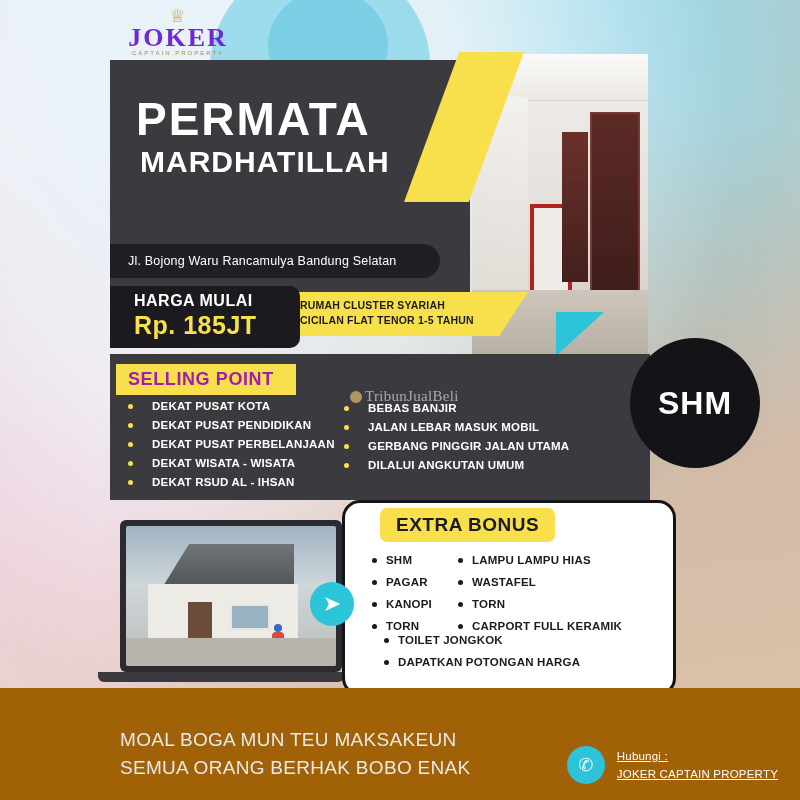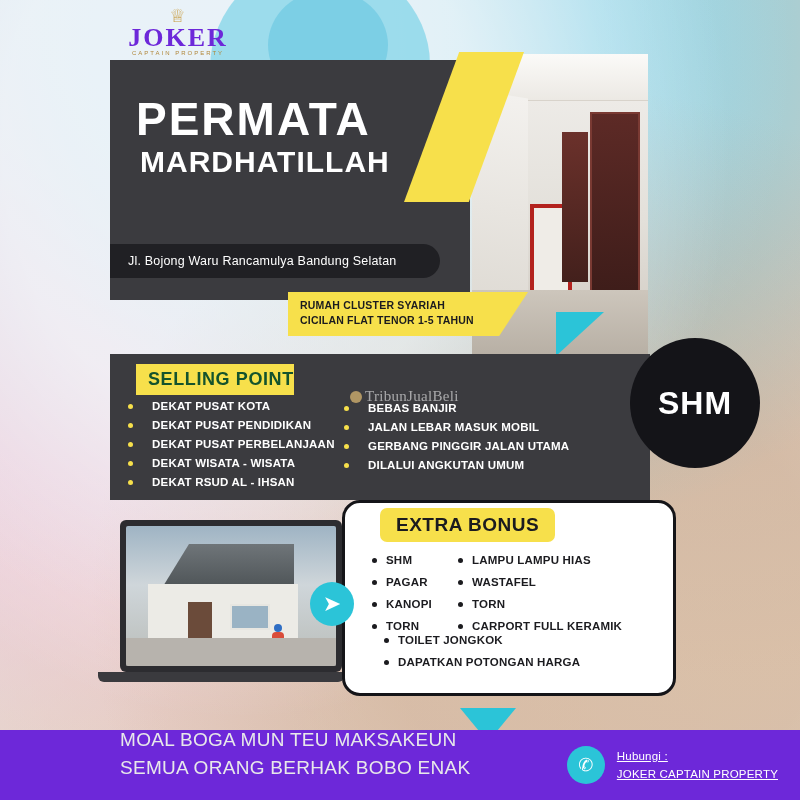--- a/index.html
+++ b/index.html
@@ -227,27 +227,27 @@
 
   
   .sp-panel {
     position: absolute;
     left: 110px; top: 354px;
     width: 540px; height: 146px;
     background: #3b3b3f;
   }
   .sp-title {
     position: absolute;
-    left: 136px; top: 364px;
+    left: 116px; top: 364px;
     background: #f7e04b;
-    color: #14532d;
+    color: #a21caf;
     font-size: 18px;
     font-weight: bold;
     letter-spacing: .6px;
-    padding: 5px 0 5px 12px;
+    padding: 5px 22px 5px 12px;
   }
   .sp-col {
     position: absolute;
     color: #ffffff;
     font-size: 11.5px;
     font-weight: bold;
     letter-spacing: .2px;
   }
   .sp-col-a { left: 128px; top: 400px; }
   .sp-col-b { left: 344px; top: 402px; }
@@ -444,22 +444,22 @@
     background: #1b1b1f;
   }
   .bonus-col-a { left: 262px; top: 54px; }
   .bonus-col-b { left: 348px; top: 54px; }
   .bonus-col-c { left: 274px; top: 134px; }
 
   
   .footer {
     position: absolute;
     left: 0; bottom: 0;
-    width: 800px; height: 70px;
-    background: #6d28d9;
+    width: 800px; height: 112px;
+    background: #a16207;
   }
   .footer-tri {
     position: absolute;
     left: 460px; top: 708px;
     width: 56px; height: 34px;
     background: #2bc4d8;
     clip-path: polygon(0 0, 100% 0, 50% 100%);
   }
   .footer-text {
     position: absolute;
@@ -524,20 +524,24 @@
   <div class="title-sub">MARDHATILLAH</div>
 
   <div class="dark-band"></div>
   <div class="addr-pill">
     <span>Jl. Bojong Waru Rancamulya Bandung Selatan</span>
   </div>
 
   <div class="price-note">
     <div>RUMAH CLUSTER SYARIAH</div>
     <div>CICILAN FLAT TENOR 1-5 TAHUN</div>
+  </div>
+  <div class="price-block">
+    <div class="price-label">HARGA MULAI</div>
+    <div class="price-value">Rp. 185JT</div>
   </div>
   <div class="teal-tri"></div>
 
   <div class="sp-panel"></div>
   <div class="sp-title">SELLING POINT</div>
 
   <div class="watermark">
     <span class="wm-dot"></span><span>TribunJualBeli</span>
   </div>
 

